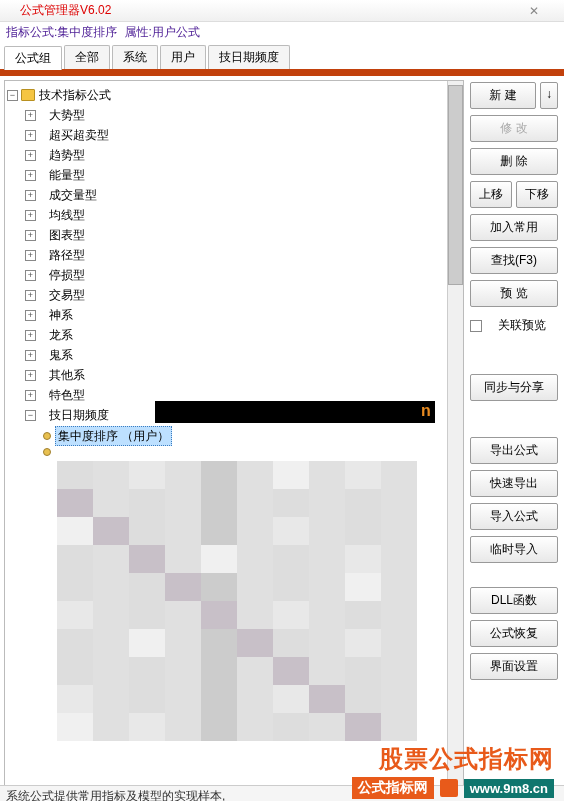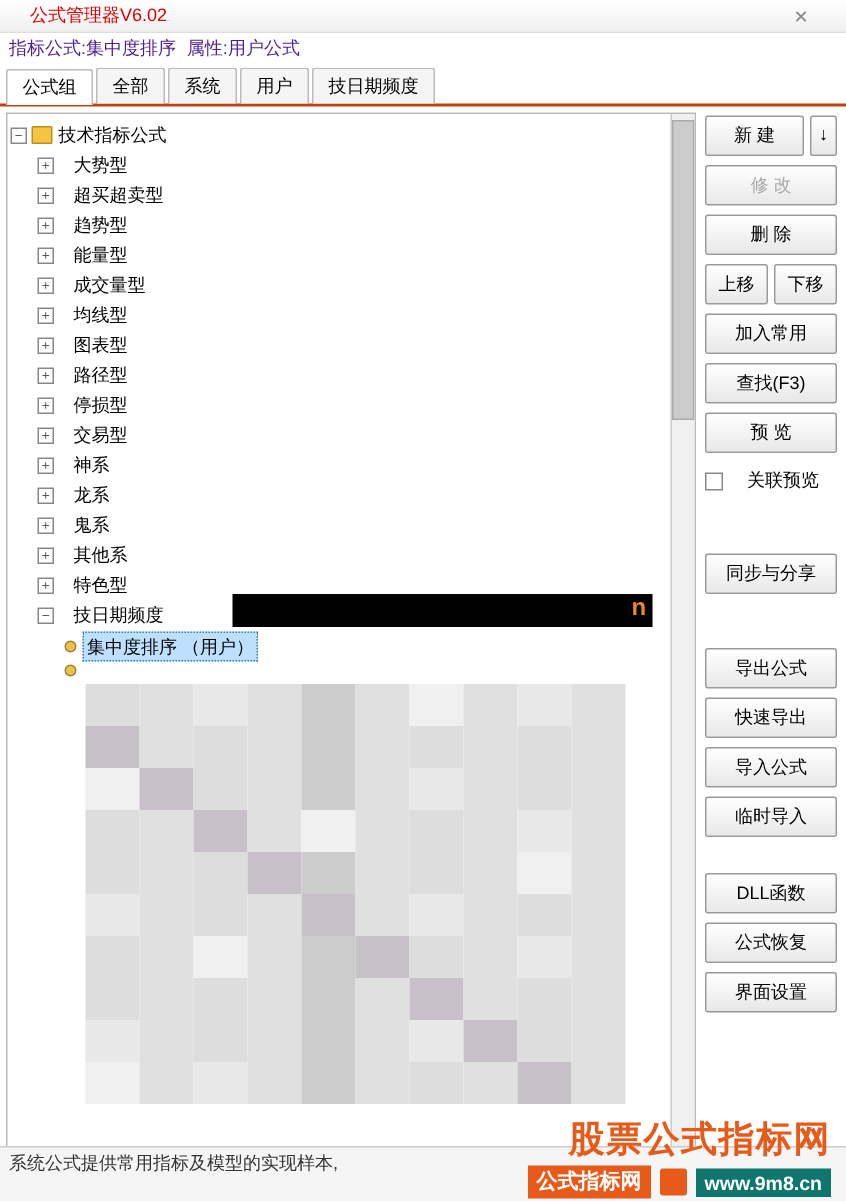--- a/index.html
+++ b/index.html
@@ -1,20 +1,20 @@
 <!DOCTYPE html>
 <html><head>
 <meta charset="utf-8">
 <style>
 *{box-sizing:border-box;margin:0;padding:0;font-family:"SimSun","Microsoft YaHei",sans-serif;font-size:12px}
 body{width:564px;height:801px;background:#fff;position:relative;overflow:hidden}
 .titlebar{height:22px;background:linear-gradient(#fff,#f0f0f0);border-bottom:1px solid #ddd;display:flex;align-items:center;padding:0 20px;color:#d00;font-size:12px}
 .titlebar .close{margin-left:auto;width:20px;height:18px;color:#888;display:flex;align-items:center;justify-content:center;cursor:pointer}
 .infobar{padding:2px 6px;color:#4c1d95;font-size:13px}
-.tabs{display:flex;border-bottom:2px solid #c2410c;padding-left:4px;margin-top:2px}
+.tabs{display:flex;border-bottom:7px solid #c2410c;padding-left:4px;margin-top:2px}
 .tab{padding:3px 10px;border:1px solid #bbb;border-bottom:none;margin-right:2px;background:#f5f5f5;cursor:pointer;border-radius:2px 2px 0 0}
 .tab.active{background:#fff;position:relative;top:1px}
 .main{display:flex;height:718px}
 .treewrap{flex:1;border:1px solid #bbb;margin:4px 0 4px 4px;overflow:hidden;position:relative;background:#fff}
 .tree{padding:4px 2px;font-size:13px;line-height:1.5}
 .node{display:flex;align-items:center;white-space:nowrap;padding:1px 0;cursor:pointer}
 .exp{width:11px;height:11px;border:1px solid #888;display:inline-flex;align-items:center;justify-content:center;font-size:9px;line-height:1;margin-right:3px;color:#555;background:#fff}
 .conn{width:10px;display:inline-block}
 .folder{width:14px;height:12px;background:#f5c542;border:1px solid #b89020;margin-right:4px;border-radius:1px}
 .dot{width:8px;height:8px;border-radius:50%;background:#e8c050;margin-right:4px;border:1px solid #a08030}
@@ -33,21 +33,21 @@
 .scrollbar{width:16px;background:#f0f0f0;border-left:1px solid #ccc;position:absolute;right:0;top:0;bottom:0}
 .scrollbar .thumb{background:#ccc;border:1px solid #aaa;height:200px;margin-top:4px}
 .side{width:100px;padding:6px 6px 0 6px;display:flex;flex-direction:column;gap:0}
 .btn{border:1px solid #999;background:linear-gradient(#fff,#e8e8e8);padding:4px 2px;text-align:center;cursor:pointer;margin-bottom:6px;font-size:12px;border-radius:2px}
 .btn.disabled{color:#aaa}
 .btnrow{display:flex;gap:4px;margin-bottom:6px}
 .btnrow .btn{flex:1;margin-bottom:0}
 .chk{display:flex;align-items:center;gap:16px;margin:4px 0 10px 0;font-size:12px}
 .chk .box{width:12px;height:12px;border:1px solid #888;background:#fff}
 .gap{height:30px}
-.statusbar{position:absolute;bottom:0;left:0;right:0;height:37px;background:#f5f5f5;border-top:1px solid #ccc;padding:2px 6px;font-size:12px;color:#333}
+.statusbar{position:absolute;bottom:0;left:0;right:0;height:16px;background:#f5f5f5;border-top:1px solid #ccc;padding:2px 6px;font-size:12px;color:#333}
 .wm1{position:absolute;right:10px;bottom:26px;font-size:24px;font-weight:bold;color:#e85a1a;letter-spacing:1px}
 .wm2{position:absolute;right:10px;bottom:2px;display:flex;align-items:center;gap:6px}
 .wm2 .t{color:#fff;background:#e85a1a;padding:2px 6px;font-size:14px;font-weight:bold}
 .wm2 .u{color:#fff;background:#0f766e;padding:2px 6px;font-size:13px;font-weight:bold}
 .wm2 .ic{width:18px;height:18px;background:#e85a1a;border-radius:2px}
 </style>
 </head>
 <body>
 
 <div class="titlebar">

